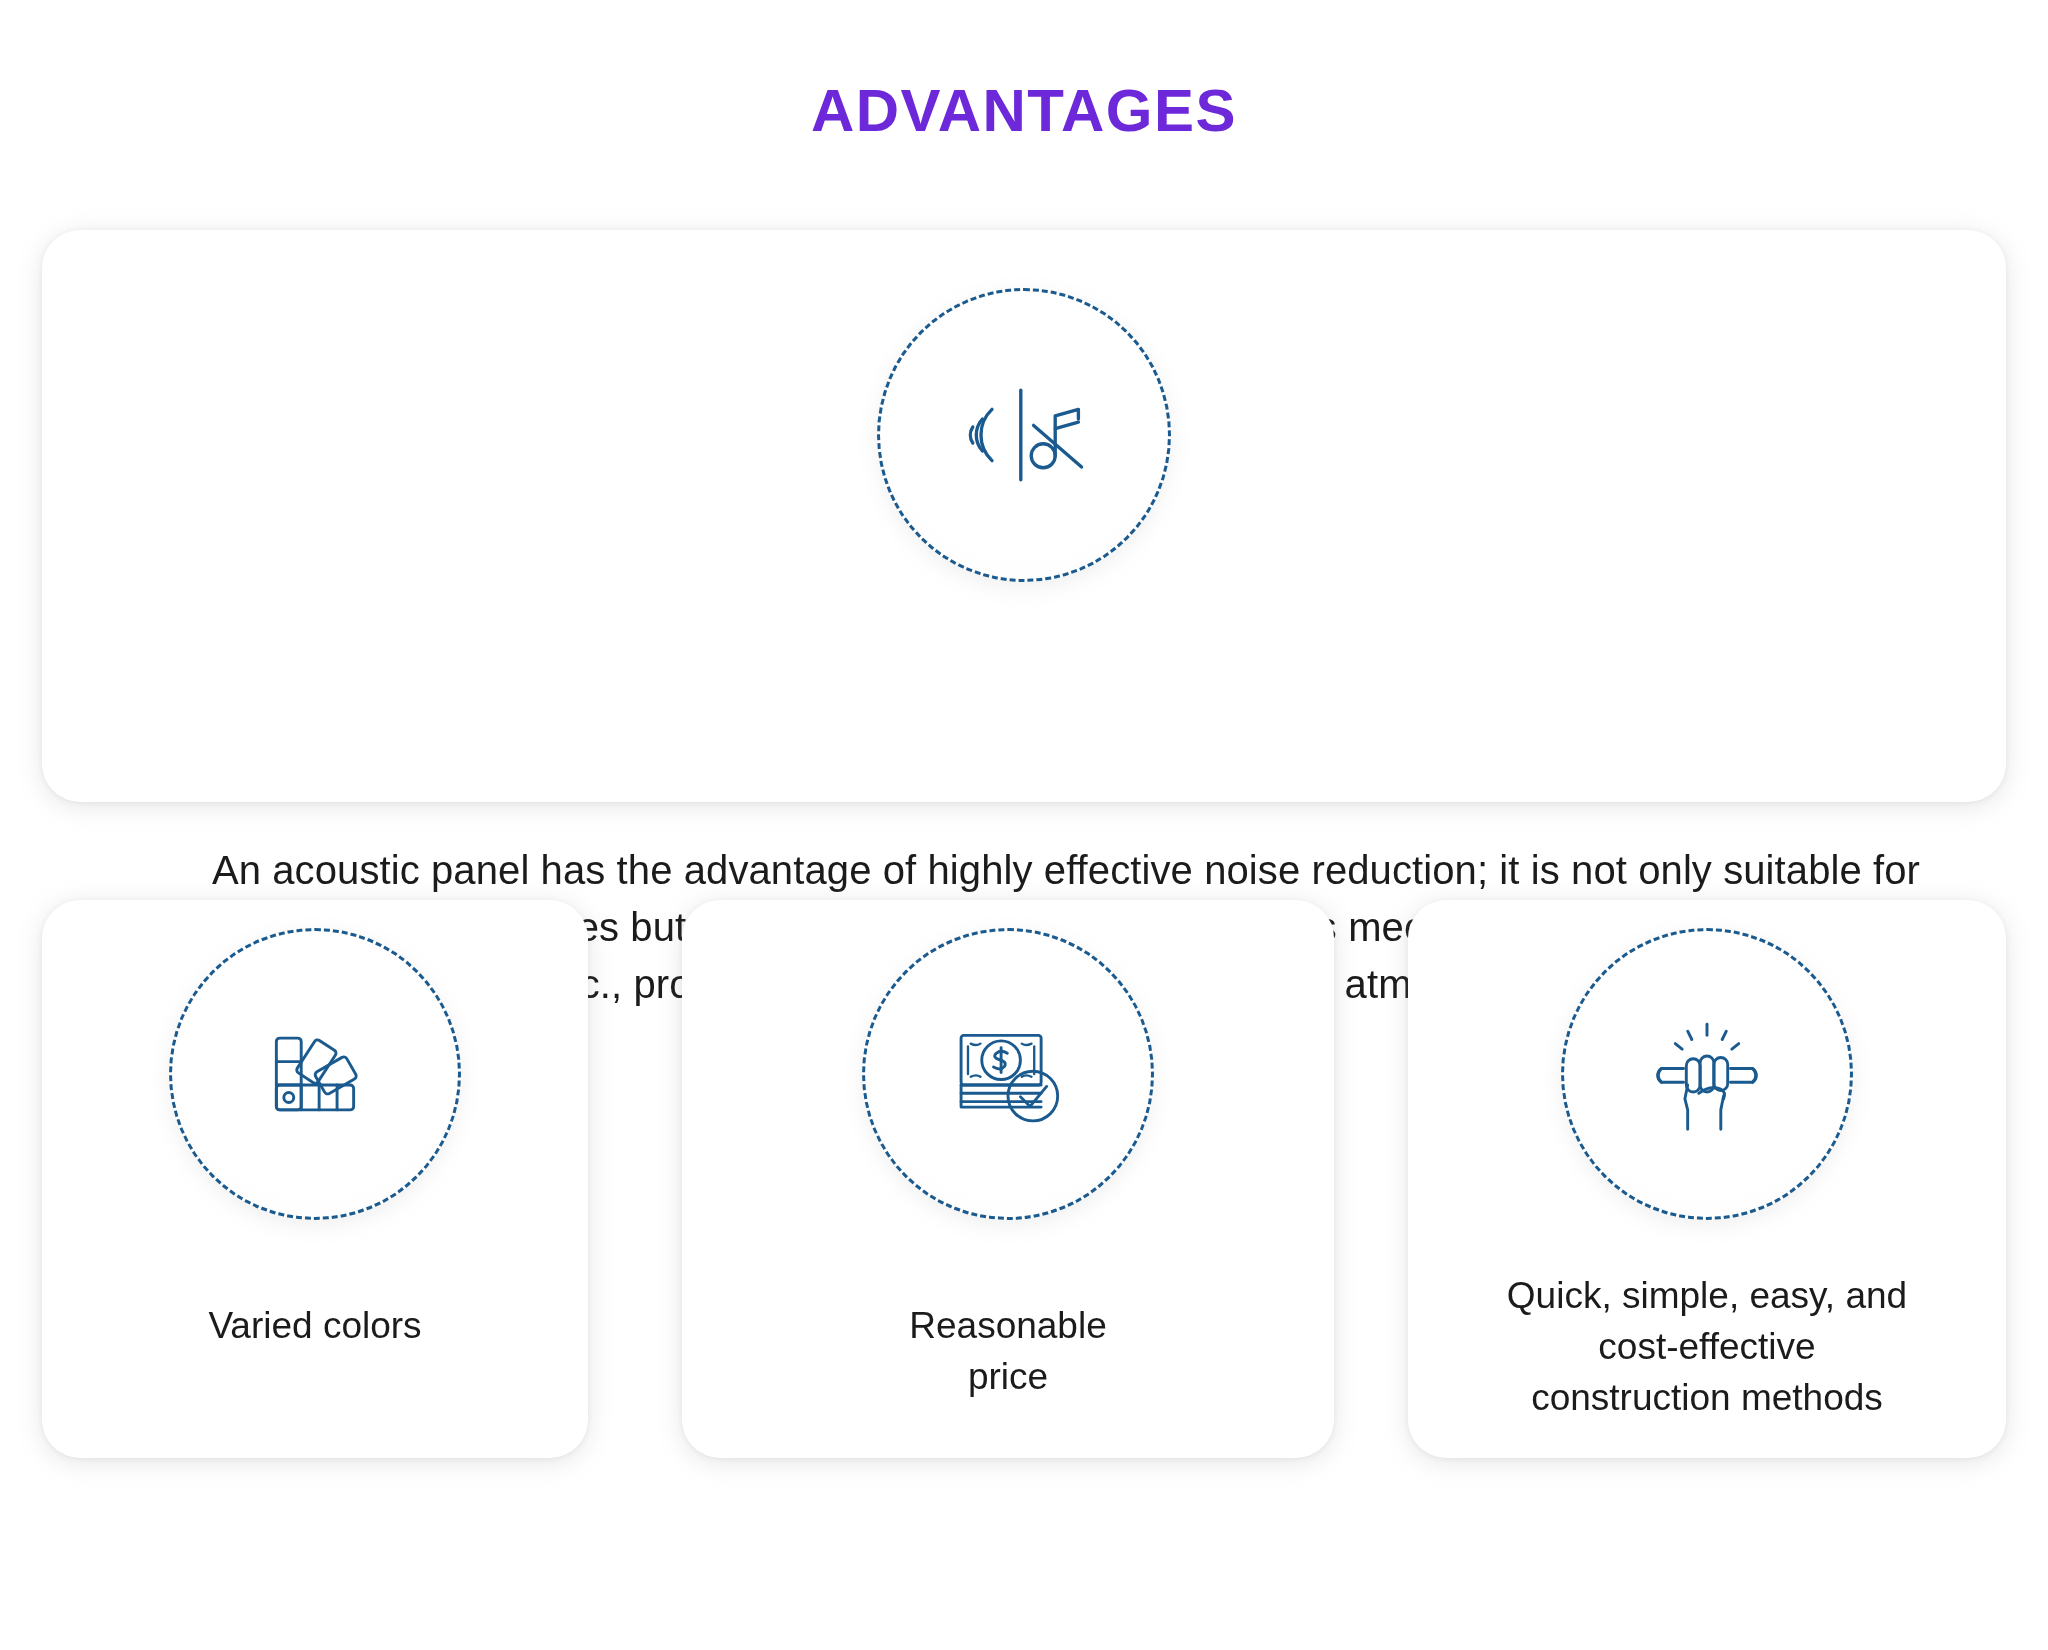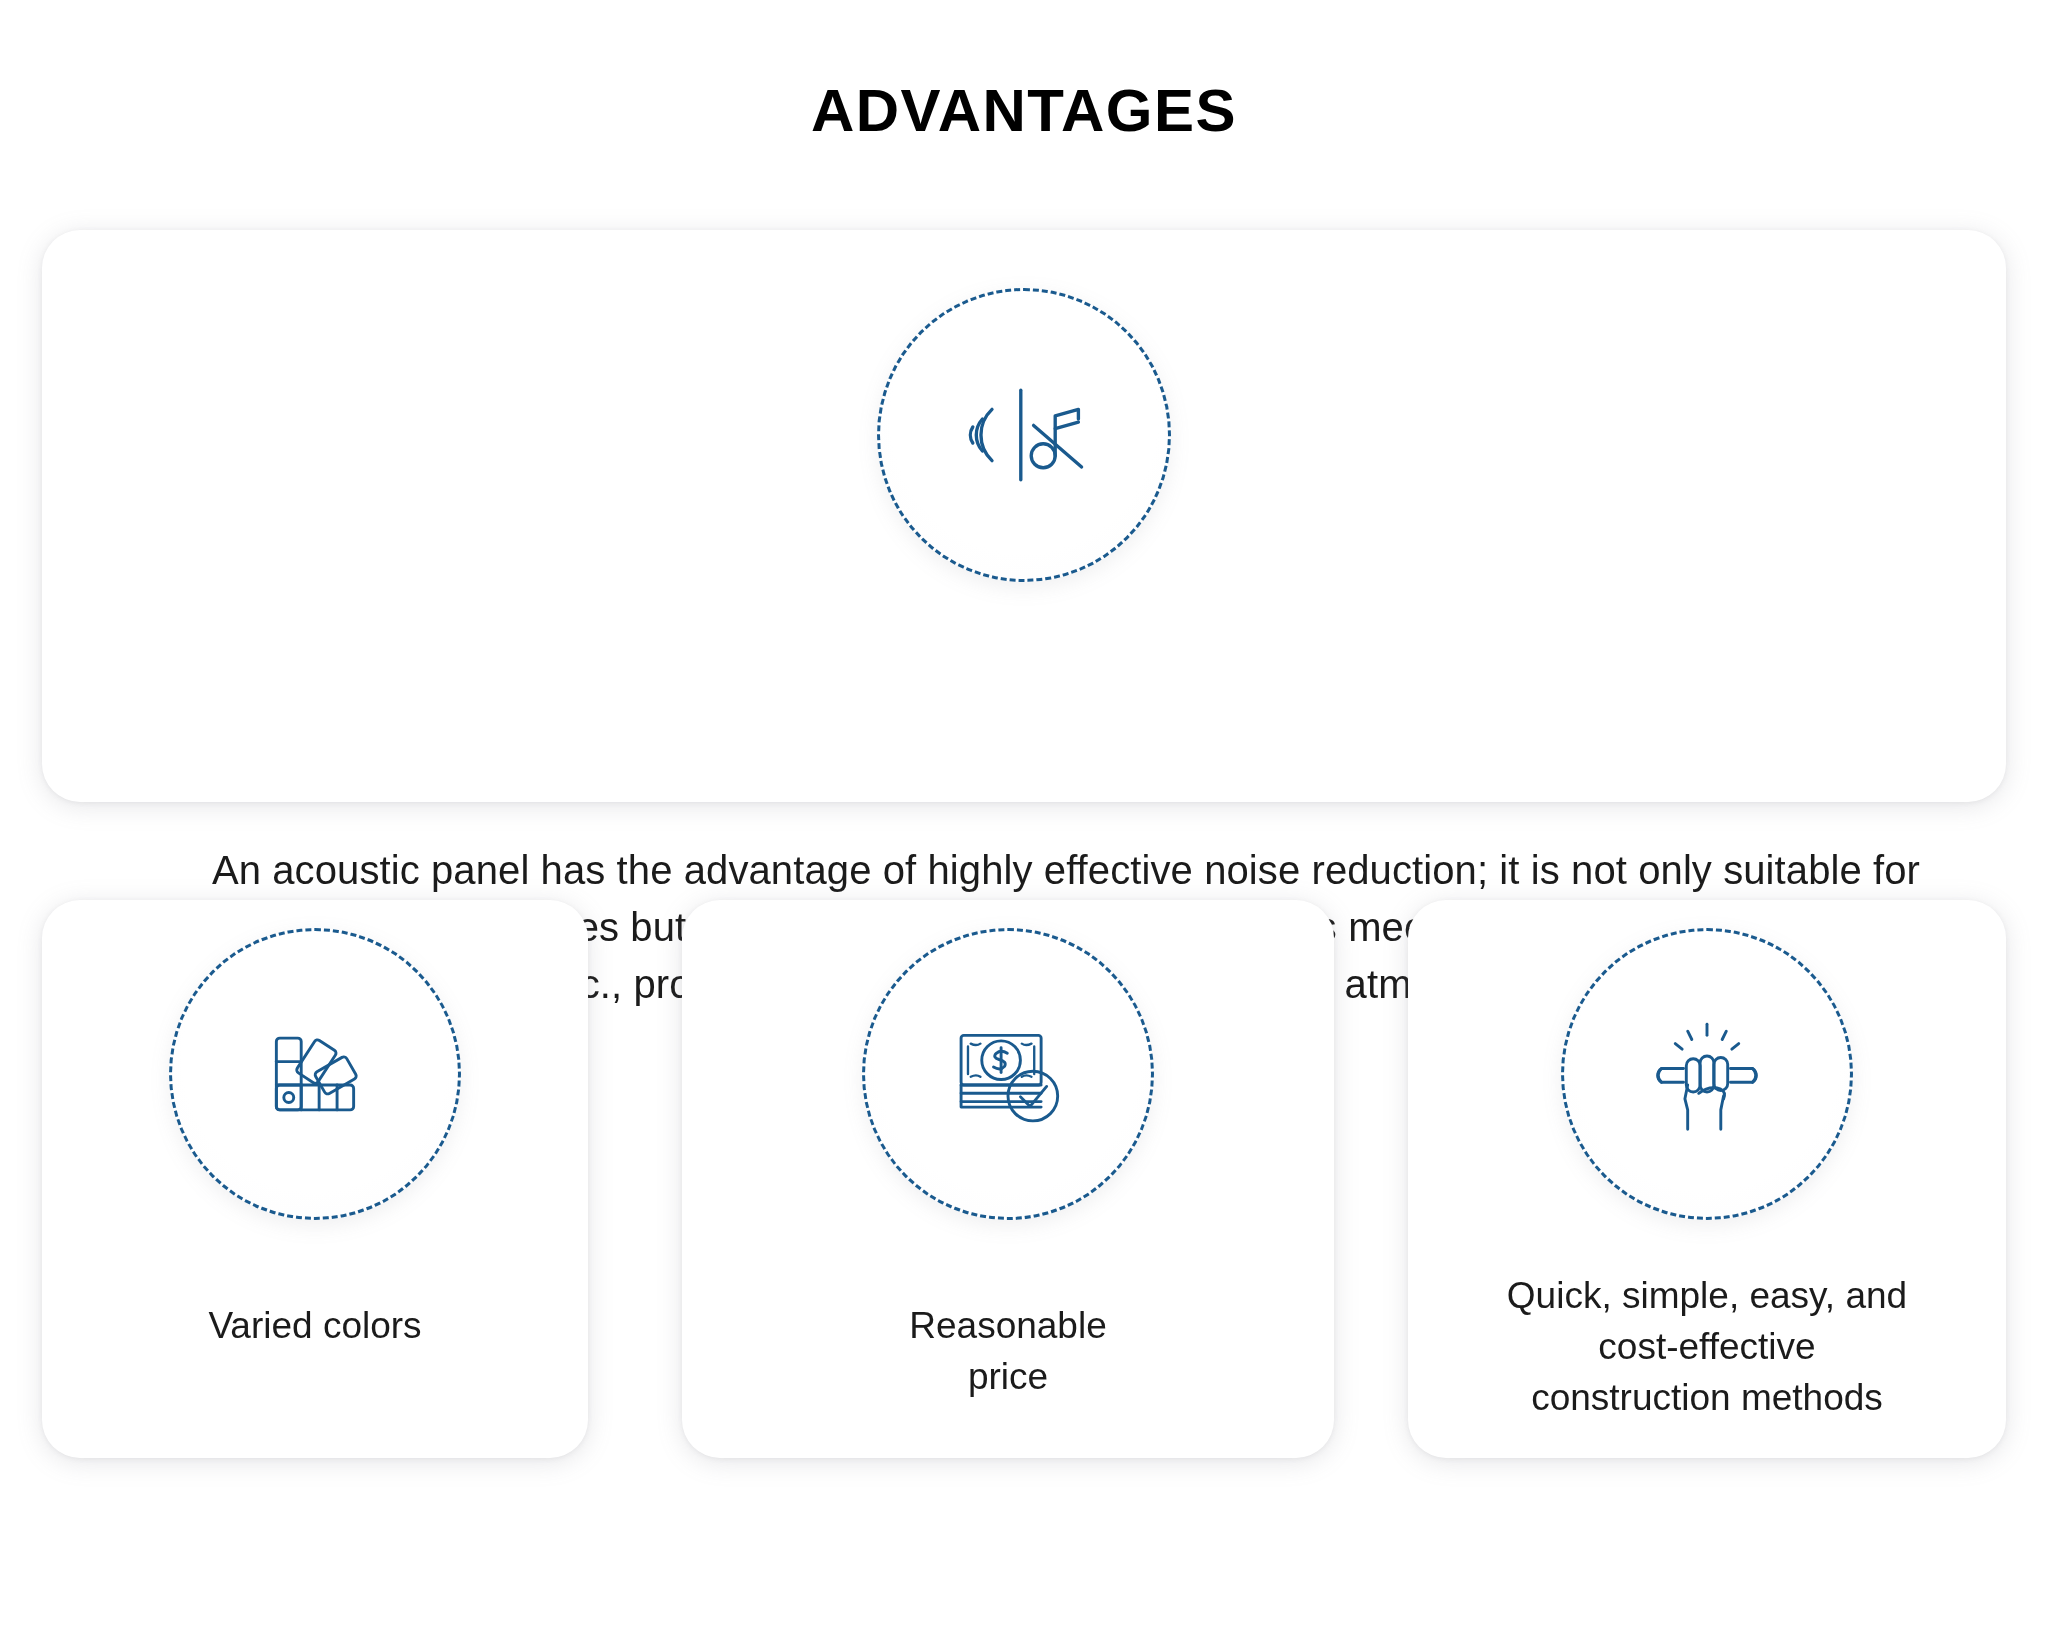--- a/index.html
+++ b/index.html
@@ -23,21 +23,21 @@
   
   .page-title {
     position: absolute;
     top: 78px;
     left: 0;
     width: 2048px;
     text-align: center;
     font-size: 60px;
     font-weight: 700;
     letter-spacing: 1.5px;
-    color: #000000;
+    color: #6d28d9;
     line-height: 1.1;
   }
 
   
   .card {
     position: absolute;
     background: #ffffff;
     border-radius: 38px;
     box-shadow: 0 4px 26px rgba(130,130,140,0.20),
                 0 1px 5px rgba(120,120,130,0.10);

